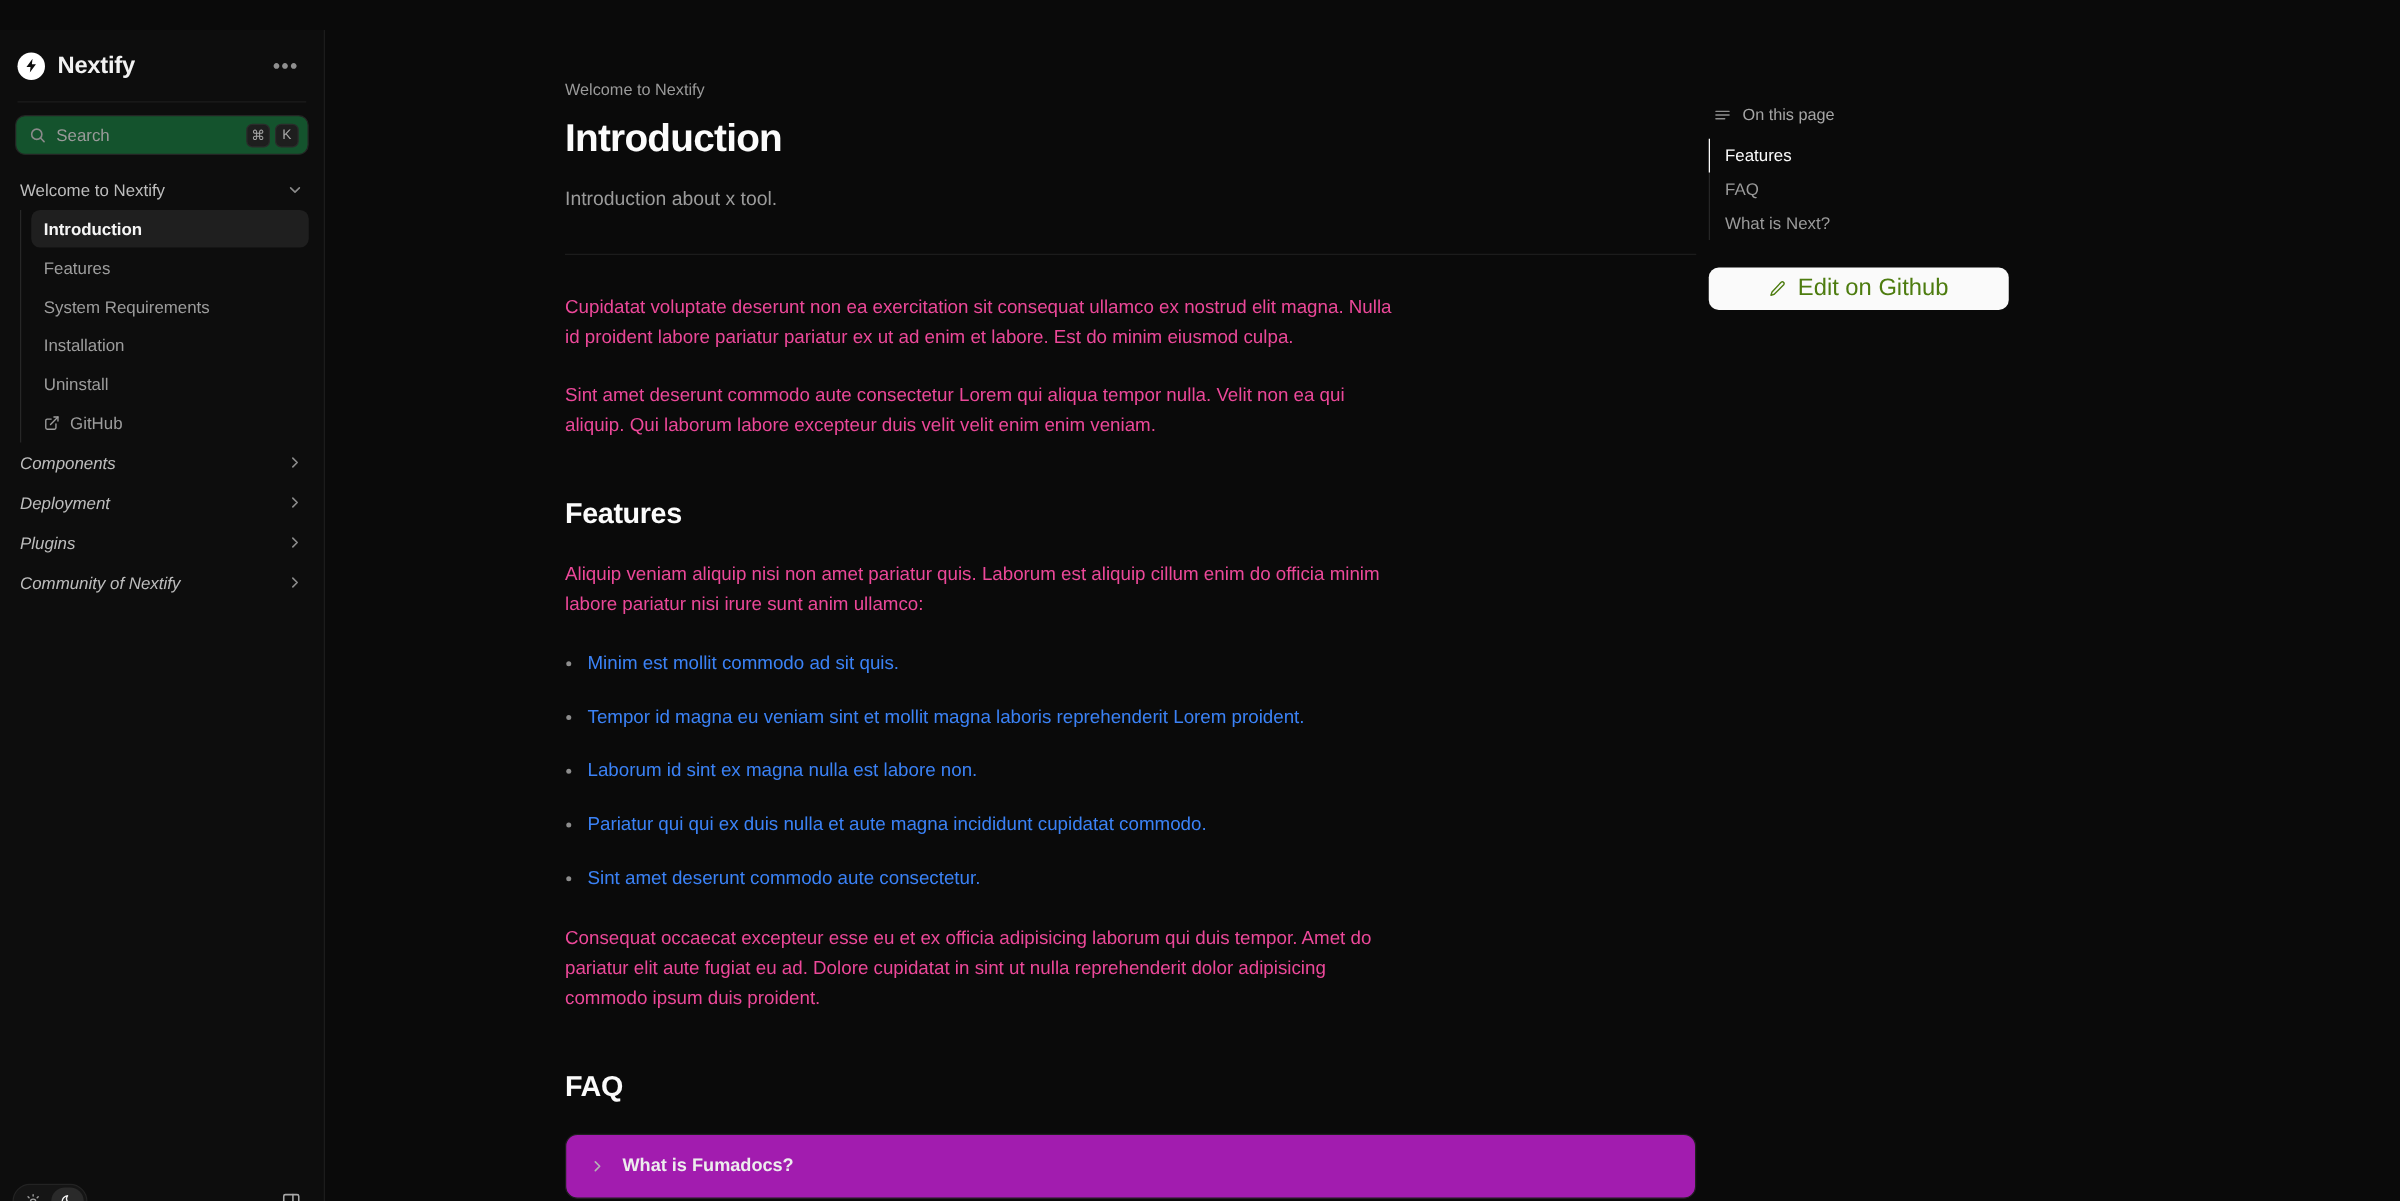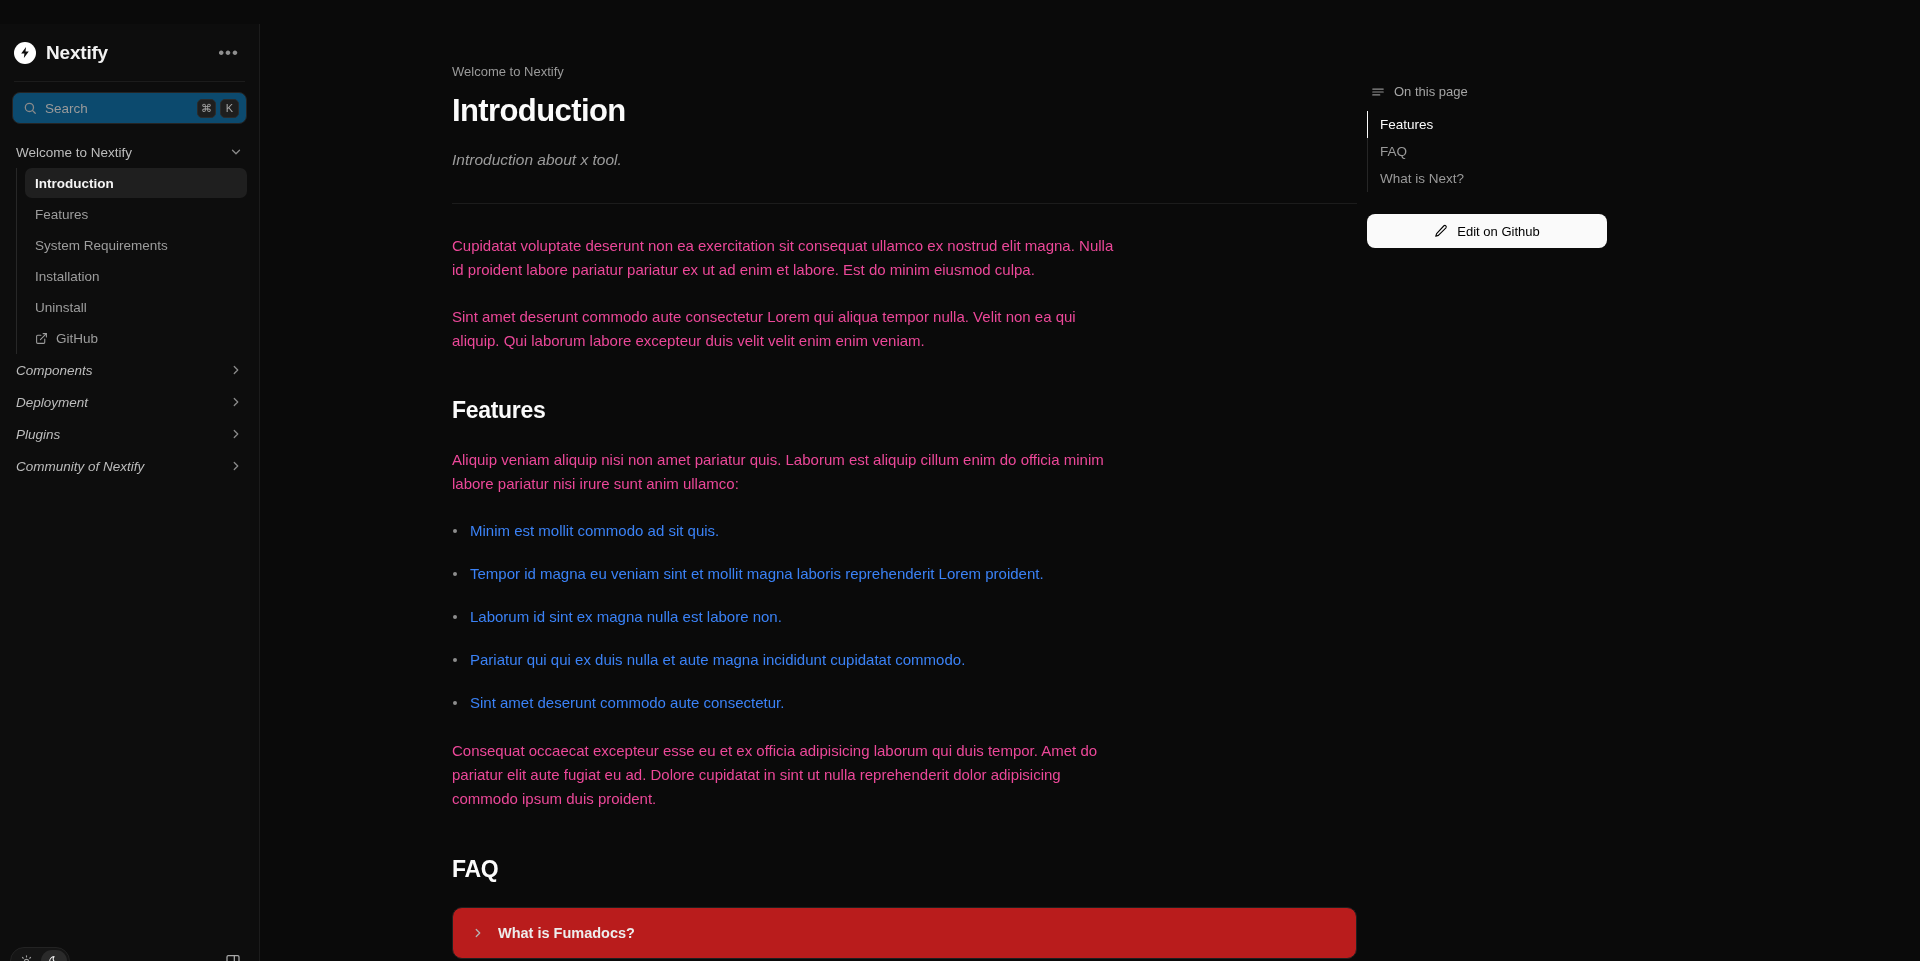--- a/index.html
+++ b/index.html
@@ -43,21 +43,21 @@
     color: #8f8f8f; font-size: 17px; line-height: 8px;
     letter-spacing: 1px;
     padding: 4px 2px; border-radius: 4px;
     cursor: pointer;
   }
   .sb-divider { height: 1px; background: #1c1c1c; margin: 0 14px; }
 
   .search-wrap { padding: 10px 12px 6px 12px; }
   .search-box {
     height: 32px; border: 1px solid #242424; border-radius: 8px;
-    background: #0c4a6e;
+    background: #14532d;
     display: flex; align-items: center; gap: 8px;
     padding: 0 7px 0 10px;
     cursor: text;
   }
   .search-icon { color: #8a8a8a; display:flex; }
   .search-ph { font-size: 13.5px; color: #9a9a9a; flex: 1; }
   .kbd-group { display: flex; gap: 4px; }
   .kbd {
     min-width: 19px; height: 19px; border-radius: 5px;
     background: #1e1e1e; border: 1px solid #2b2b2b;
@@ -145,21 +145,20 @@
     margin-bottom: 14px;
   }
   h1.page-title {
     font-size: 31px; font-weight: 700; color: #fbfbfb;
     letter-spacing: -0.6px;
     margin-bottom: 22px;
   }
   .page-desc {
     font-size: 15.5px; color: #9b9b9b;
     margin-bottom: 0;
-    font-style: italic;
   }
   .hr { height: 1px; background: #1c1c1c; margin: 34px 0 30px 0; }
 
   .article p.body {
     font-size: 15px; color: #ec4899; line-height: 1.62;
     margin-bottom: 22px;
     max-width: 665px;
   }
   h2.section {
     font-size: 23px; font-weight: 700; color: #fbfbfb;
@@ -173,21 +172,21 @@
     padding-left: 18px; margin-bottom: 19px;
   }
   ul.feat-list li::before {
     content: ""; position: absolute;
     left: 1px; top: 10px;
     width: 4px; height: 4px; border-radius: 50%;
     background: #8d8d8d;
   }
   .faq-card {
     border: 1px solid #1f1f1f; border-radius: 10px;
-    background: #b91c1c;
+    background: #a21caf;
     margin-top: 24px;
   }
   .faq-row {
     display: flex; align-items: center; gap: 13px;
     padding: 17px 18px;
     cursor: pointer;
   }
   .faq-row .chev { color: #b4b4b4; display: flex; }
   .faq-q { font-size: 14.5px; font-weight: 600; color: #ededed; }
 
@@ -214,24 +213,24 @@
     margin-left: -1px;
     border-left: 1px solid transparent;
     cursor: pointer;
   }
   .toc-item.active {
     color: #fbfbfb;
     border-left: 1px solid #fbfbfb;
   }
   .edit-btn {
     height: 34px; border-radius: 8px;
-    background: #fafafa; color: #000000;
+    background: #fafafa; color: #4d7c0f;
     display: flex; align-items: center; justify-content: center;
     gap: 9px;
-    font-size: 13px; font-weight: 500;
+    font-size: 19px; font-weight: 500;
     cursor: pointer;
     border: none;
     font-family: "Liberation Sans", sans-serif;
     width: 100%;
   }
   .edit-btn .pen-icon { display: flex; }
 </style>
 </head>
 <body>
 

